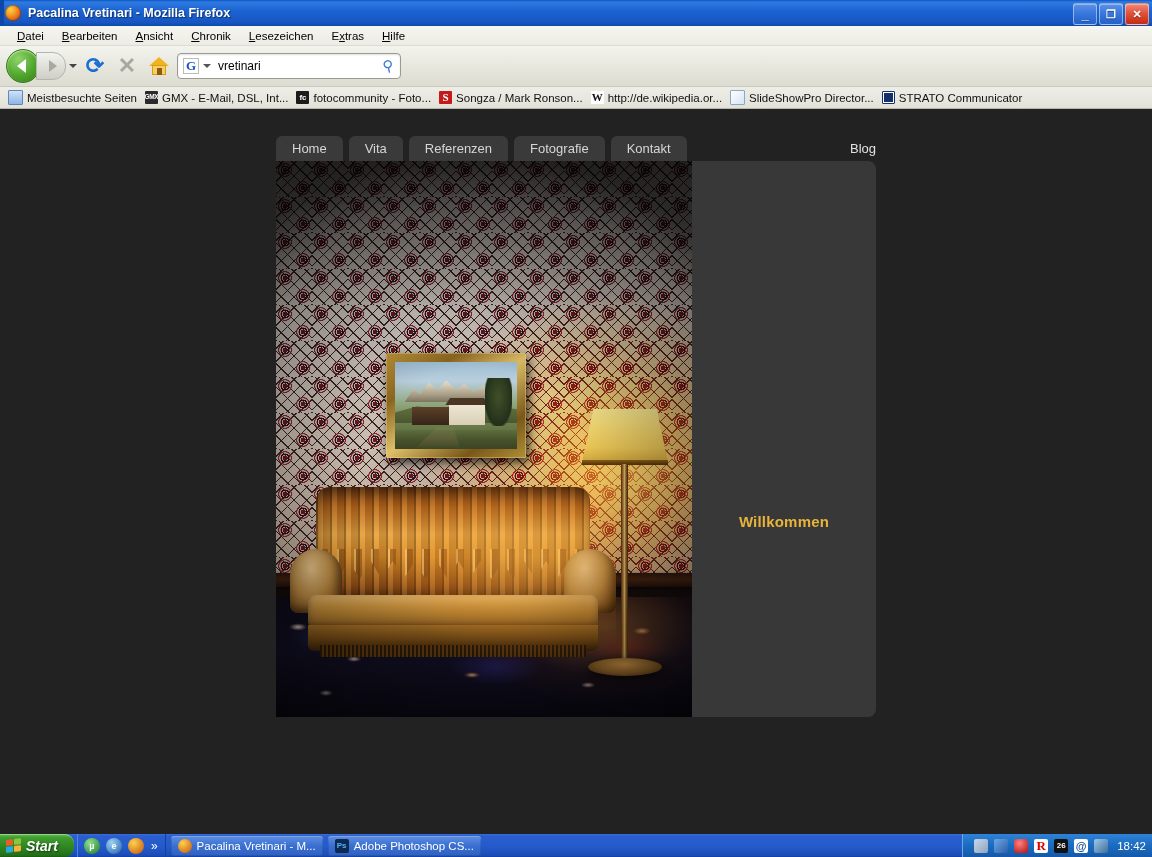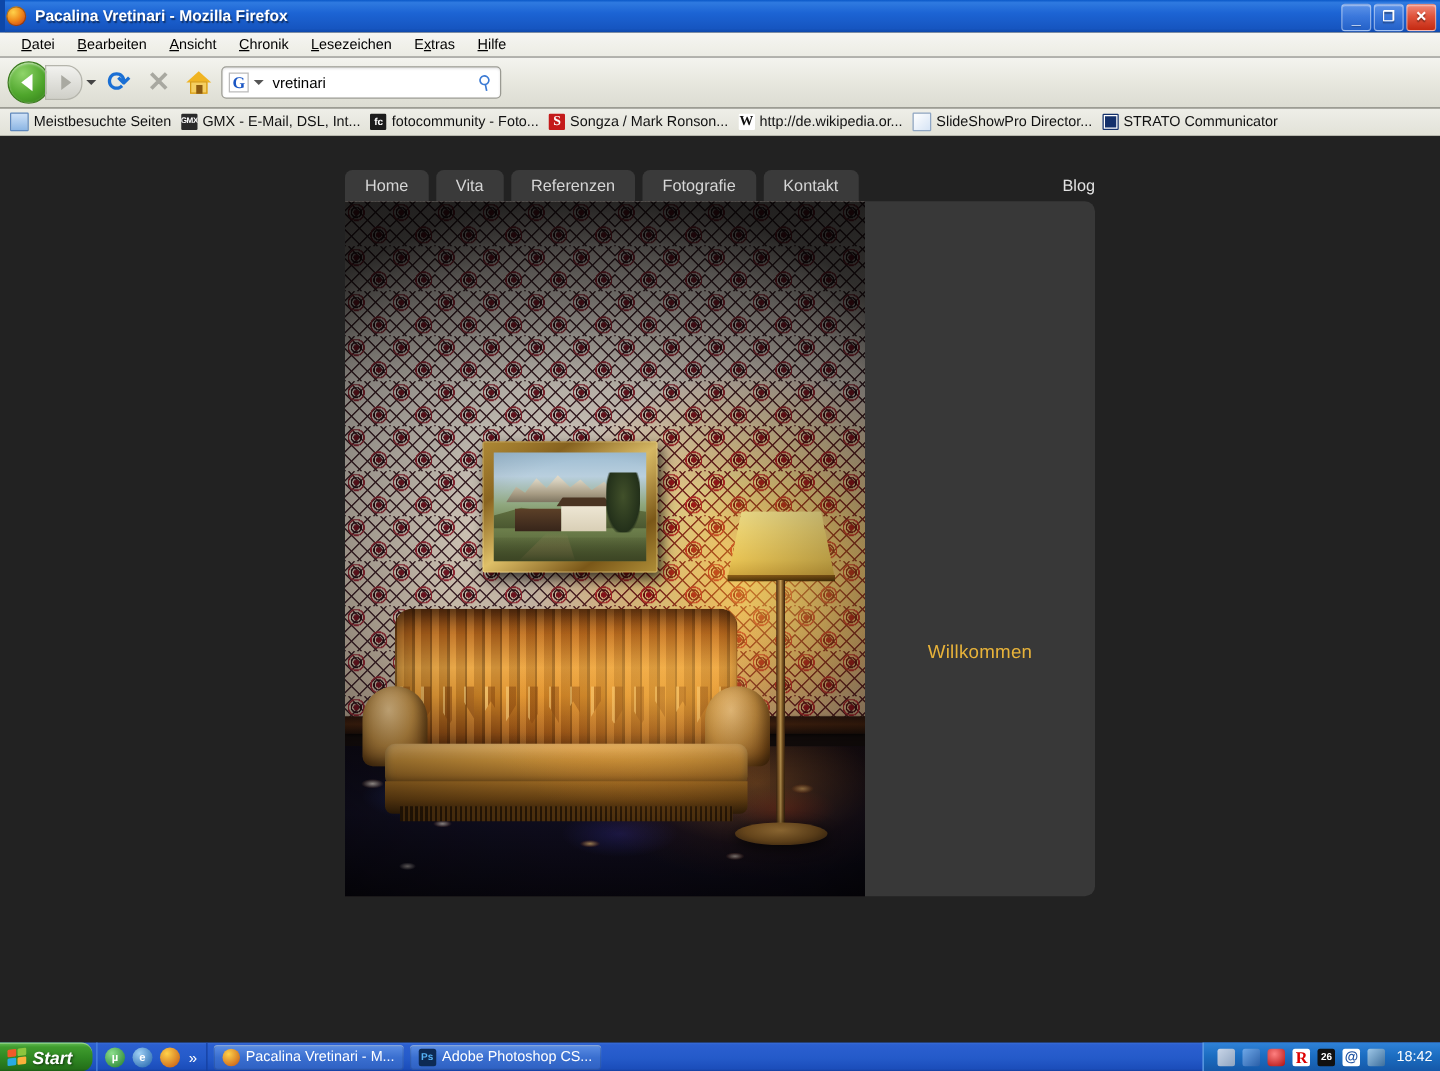--- a/index.html
+++ b/index.html
@@ -242,21 +242,21 @@
   .sofa-skirt{position:absolute;left:30px;top:158px;width:266px;height:12px;
     background:repeating-linear-gradient(to right,#2a1806 0 2px,#5a3810 2px 4px);}
   .sofa-glow{position:absolute;left:0;top:0;width:326px;height:170px;pointer-events:none;
     background:radial-gradient(ellipse 190px 130px at 74% 42%, rgba(255,190,80,.38) 0%, rgba(255,150,40,.12) 50%, rgba(0,0,0,0) 80%);}
 
   
   .pane{position:absolute;left:416px;top:0;width:184px;height:556px;background:#383838;
     border-radius:0 8px 8px 0;}
   .pane-text{position:absolute;left:0;top:0;width:184px;height:556px;
     display:flex;align-items:center;justify-content:center;
-    color:#e8b33a;font-size:15px;letter-spacing:.2px;padding-top:165px;box-sizing:border-box;}
+    color:#e8b33a;font-size:15px;letter-spacing:.2px;padding-top:165px;box-sizing:border-box;font-weight:bold;}
 
   .sitefooter{position:absolute;left:0;top:560px;width:600px;font-size:15.5px;letter-spacing:.6px;
     white-space:nowrap;}
   .sf-name{color:#e8b33a;}
   .sf-rest{color:#f2f2f2;}
 
   
   .taskbar{position:absolute;left:0;top:834px;width:1152px;height:23px;
     background:linear-gradient(to bottom,#3a6ed8 0%,#2b5fd0 8%,#245ac9 55%,#1b4dba 92%,#143f9e 100%);
     display:flex;align-items:center;}

